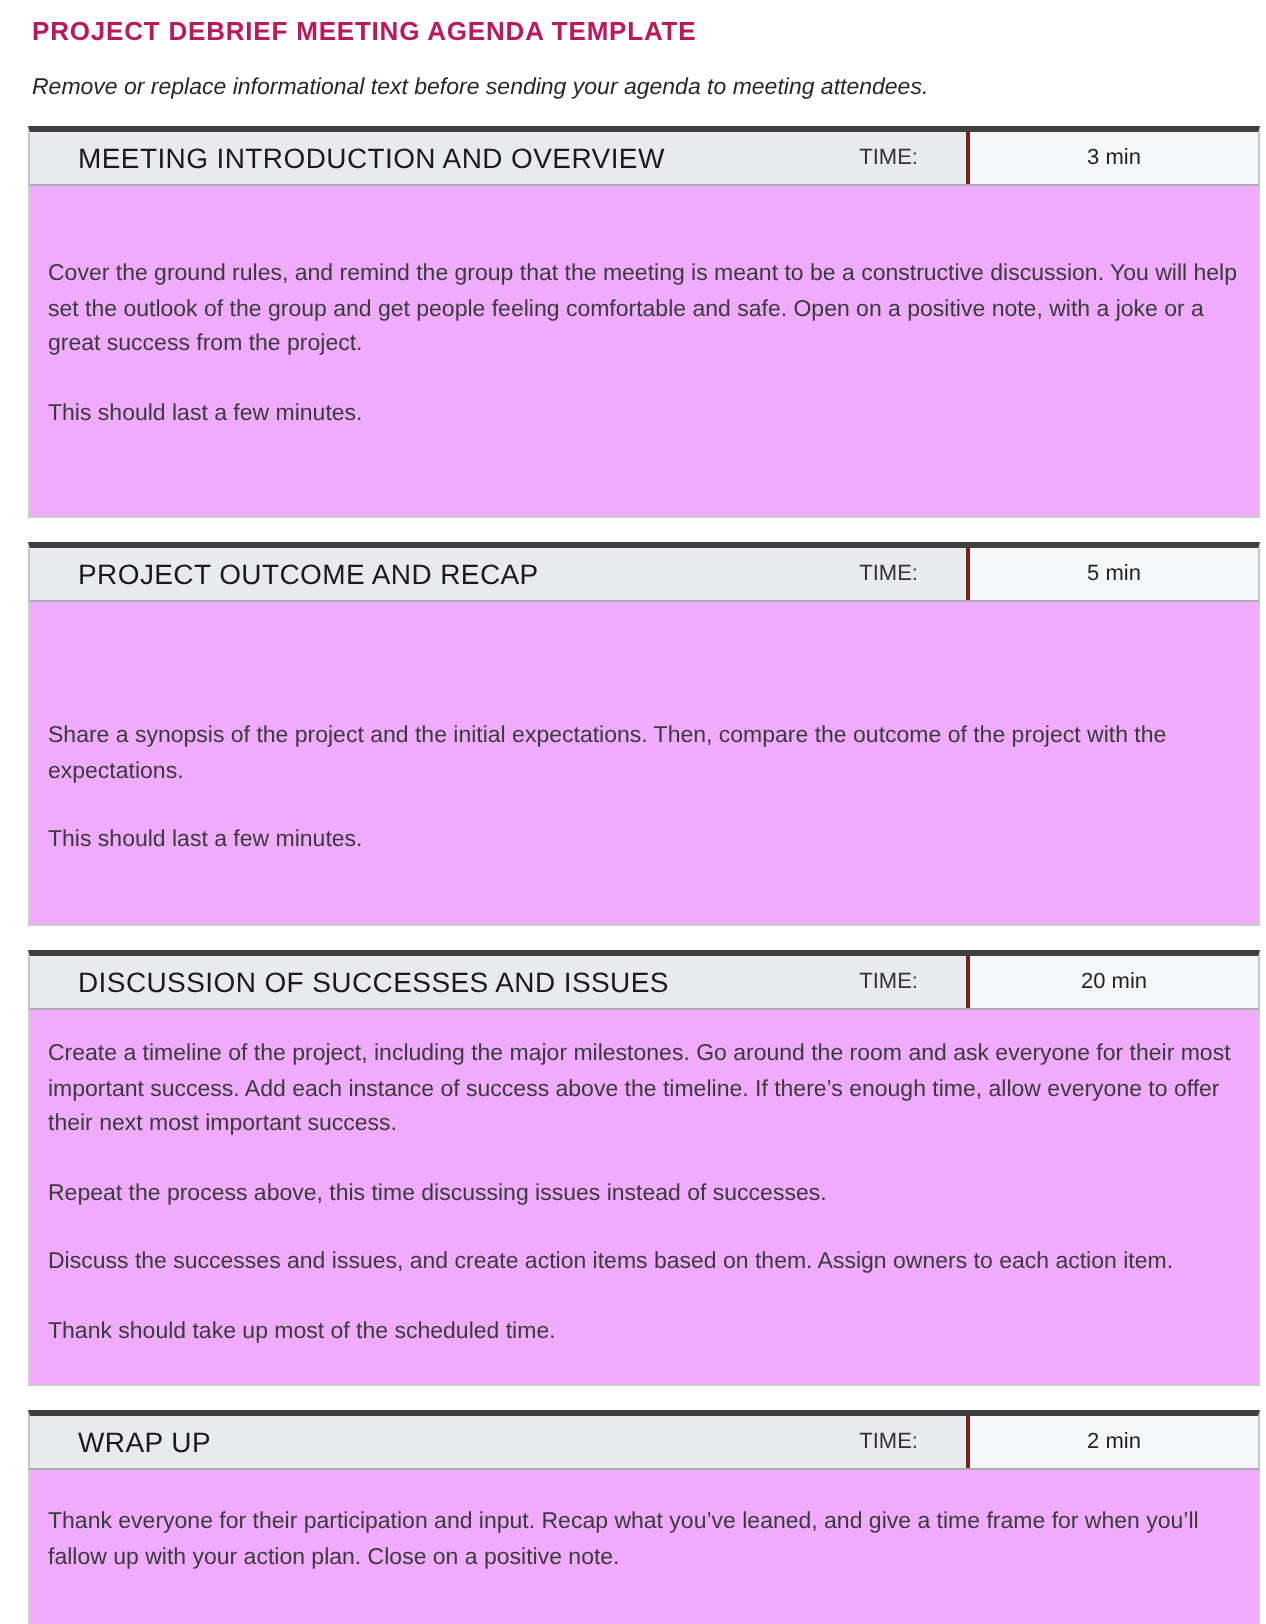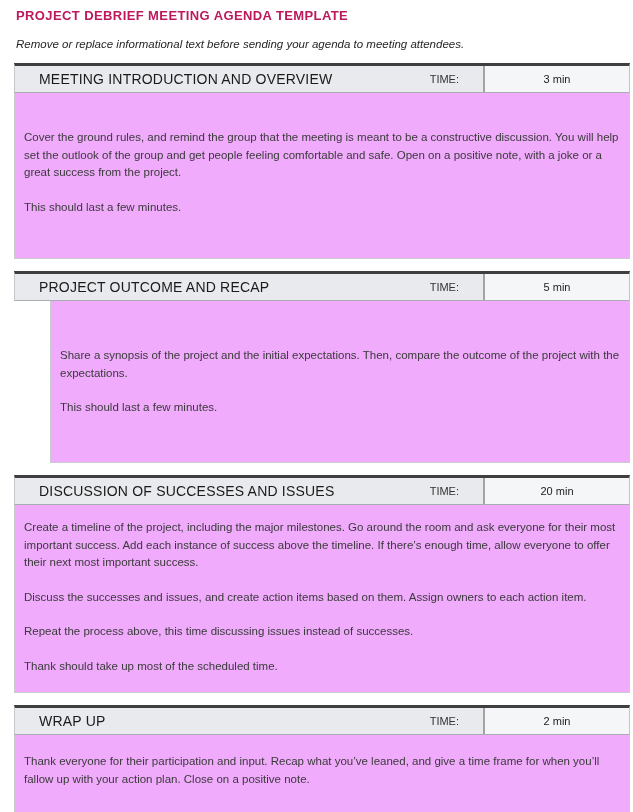--- a/index.html
+++ b/index.html
@@ -35,33 +35,33 @@
   }
   .time-label{
     display:flex;align-items:center;justify-content:flex-end;
     width:58px;padding-right:24px;
     font-size:11px;color:#333333;
   }
   .time-value{
     display:flex;align-items:center;justify-content:center;
     width:144px;
     background:#f4f6f8;
-    border-left:2px solid #a3a3a3;
+    border-left:2px solid #7f1d1d;
     font-size:11px;color:#222222;
   }
   .sec-body{
     border:1px solid #c9cdd0;border-top:none;
     background:#f0abfc;
     padding:0 9px;
     box-sizing:border-box;
     font-size:11.5px;line-height:17.5px;color:#3a3a3a;
   }
   .sec-body p{margin:0 0 17px 0;}
   #sections .section:nth-child(1) .sec-body{padding-top:36px;min-height:166px;}
-  #sections .section:nth-child(2) .sec-body{padding-top:46px;min-height:162px;margin-left:36px;}
+  #sections .section:nth-child(2) .sec-body{padding-top:59px;min-height:162px;}
   #sections .section:nth-child(3) .sec-body{padding-top:14px;min-height:162px;}
   #sections .section:nth-child(4) .sec-body{padding-top:18px;min-height:108px;border-bottom:4px solid #b9b9b9;}
 </style>
 </head>
 <body>
 
 <h1 class="page-title">PROJECT DEBRIEF MEETING AGENDA TEMPLATE</h1>
 <p class="page-subtitle">Remove or replace informational text before sending your agenda to meeting attendees.</p>
 
 <div id="sections">
@@ -90,22 +90,22 @@
   </section>
 
   <section class="section">
     <div class="sec-header">
       <div class="sec-title">DISCUSSION OF SUCCESSES AND ISSUES</div>
       <div class="time-label">TIME:</div>
       <div class="time-value">20 min</div>
     </div>
     <div class="sec-body">
         <p>Create a timeline of the project, including the major milestones. Go around the room and ask everyone for their most important success. Add each instance of success above the timeline. If there’s enough time, allow everyone to offer their next most important success.</p>
+        <p>Repeat the process above, this time discussing issues instead of successes.</p>
         <p>Discuss the successes and issues, and create action items based on them. Assign owners to each action item.</p>
-        <p>Repeat the process above, this time discussing issues instead of successes.</p>
         <p>Thank should take up most of the scheduled time.</p>
       </div>
   </section>
 
   <section class="section">
     <div class="sec-header">
       <div class="sec-title">WRAP UP</div>
       <div class="time-label">TIME:</div>
       <div class="time-value">2 min</div>
     </div>

